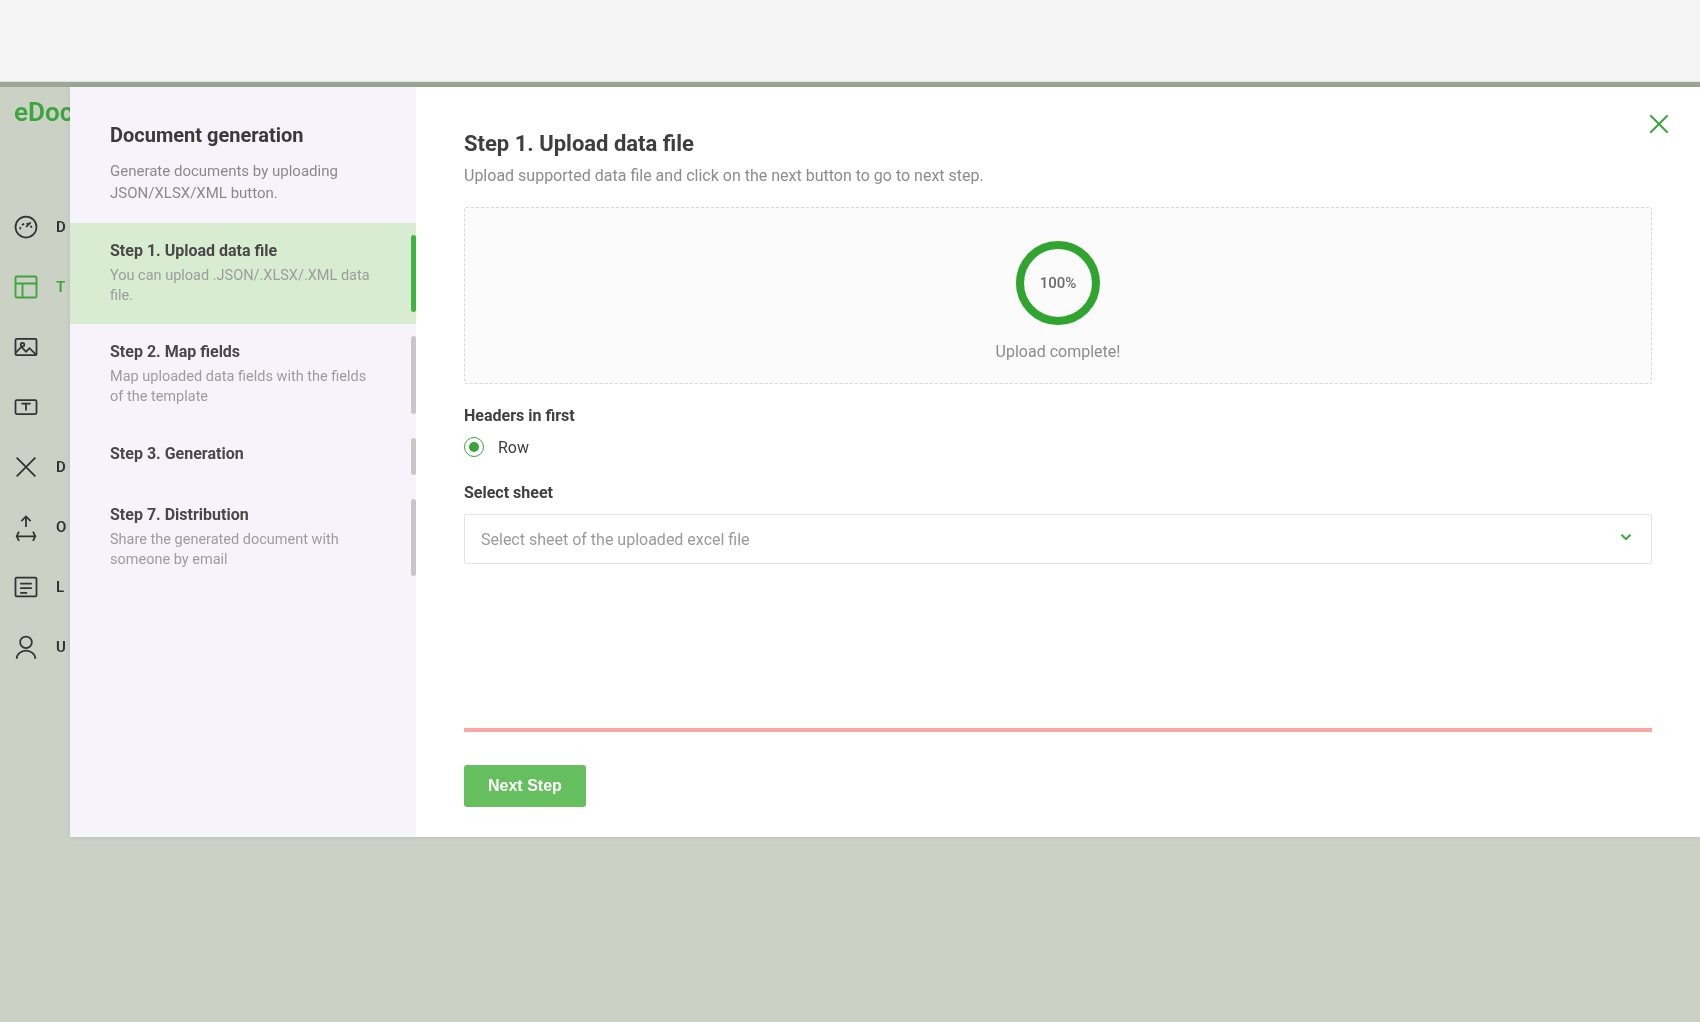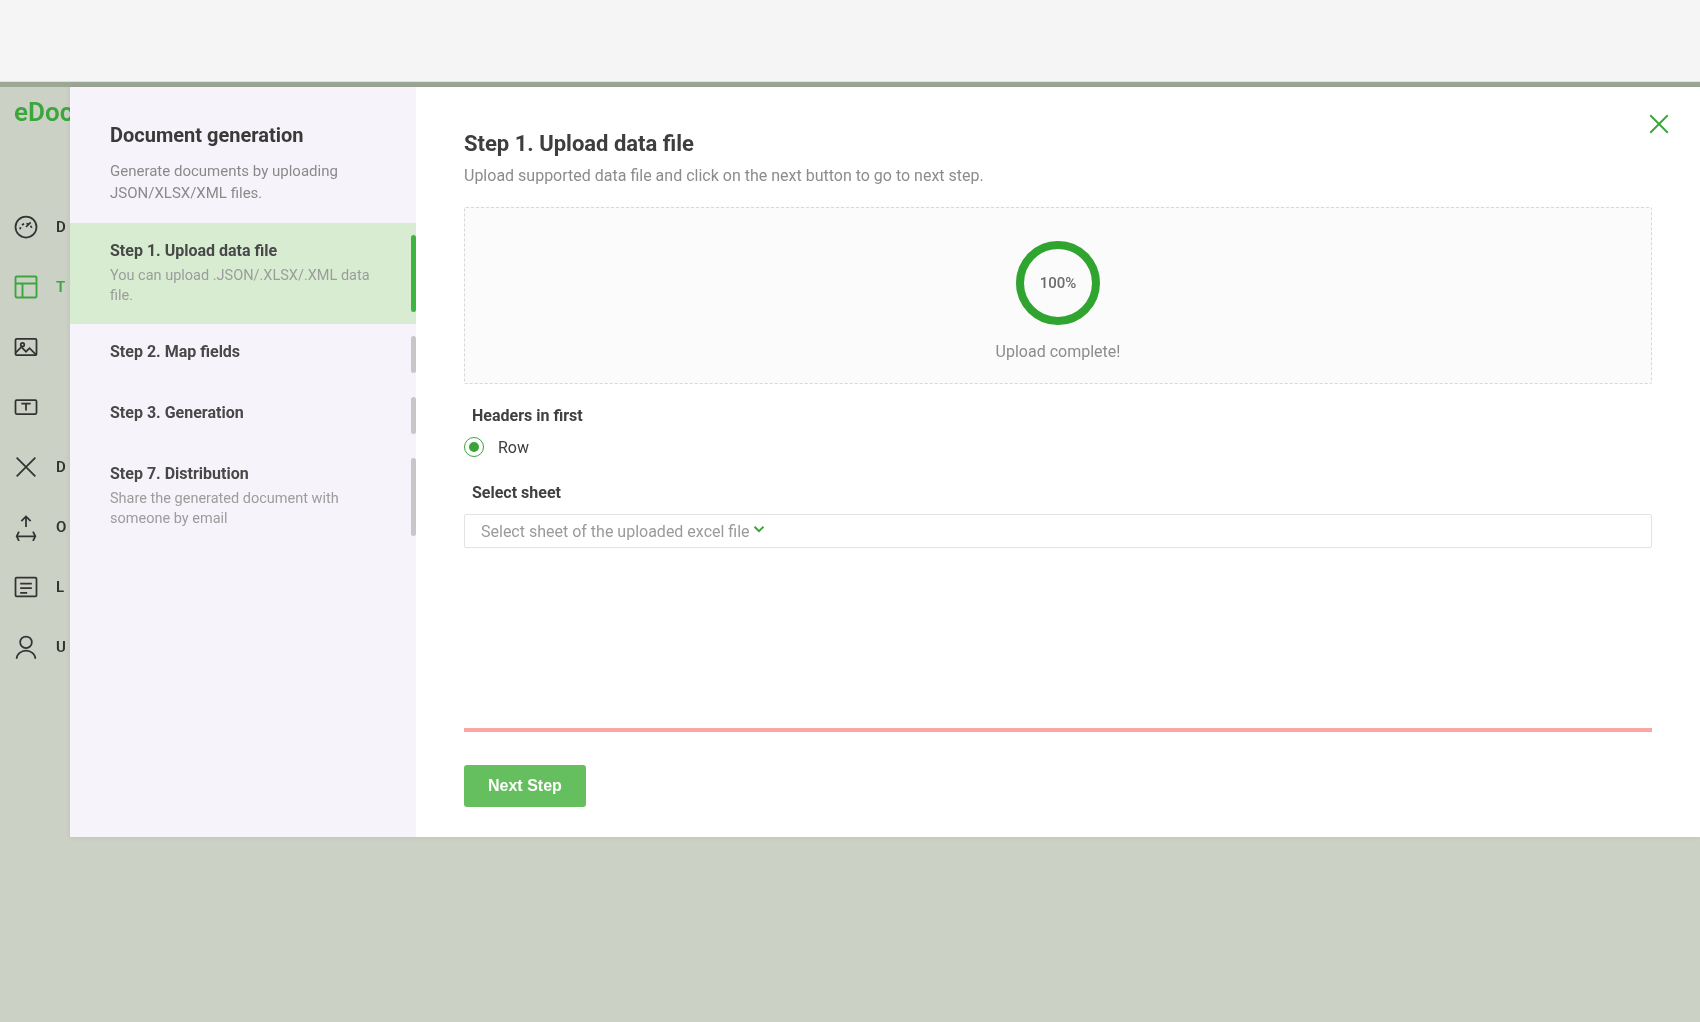--- a/index.html
+++ b/index.html
@@ -188,21 +188,20 @@
   .upload-status {
     font-size: 16px;
     color: #8c8c8c;
   }
 
   .field-label {
     font-size: 16px;
     font-weight: 700;
     color: #404040;
     margin-bottom: 12px;
-    margin-left: 8px;
   }
 
   .radio-row {
     display: flex;
     gap: 0;
     margin-bottom: 26px;
   }
   .radio-row .radio-opt {
     flex: 1;
     display: flex;
@@ -227,26 +226,26 @@
     top: 50%; left: 50%;
     width: 10px; height: 10px;
     background: #3aa43a;
     border-radius: 50%;
     transform: translate(-50%, -50%);
   }
 
   .select-box {
     border: 1px solid #e3e3e3;
     border-radius: 2px;
-    padding: 5px 16px;
+    padding: 13px 16px;
     font-size: 16px;
     color: #9a9a9a;
     display: flex;
     align-items: center;
-    justify-content: flex-start;
+    justify-content: space-between;
     cursor: pointer;
   }
   .select-box .chev {
     color: #3aa43a;
   }
 
   .footer-bar {
     margin-top: auto;
     border-top: 4px solid #fca5a5;
     padding-top: 33px;
@@ -346,30 +345,31 @@
       <span class="lbl">U</span>
     </div>
   </div>
 </div>
 
 <div class="modal">
 
   <div class="steps-side">
     <div class="title-block">
       <h2>Document generation</h2>
-      <p>Generate documents by uploading JSON/XLSX/XML files.</p>
+      <p>Generate documents by uploading JSON/XLSX/XML button.</p>
     </div>
 
     <div class="step-item active">
       <div class="st-title">Step 1. Upload data file</div>
       <div class="st-desc">You can upload .JSON/.XLSX/.XML data file.</div>
       <div class="accent"></div>
     </div>
     <div class="step-item">
       <div class="st-title">Step 2. Map fields</div>
+      <div class="st-desc">Map uploaded data fields with the fields of the template</div>
       <div class="accent"></div>
     </div>
     <div class="step-item">
       <div class="st-title">Step 3. Generation</div>
       <div class="accent"></div>
     </div>
     <div class="step-item">
       <div class="st-title">Step 7. Distribution</div>
       <div class="st-desc">Share the generated document with someone by email</div>
       <div class="accent"></div>

